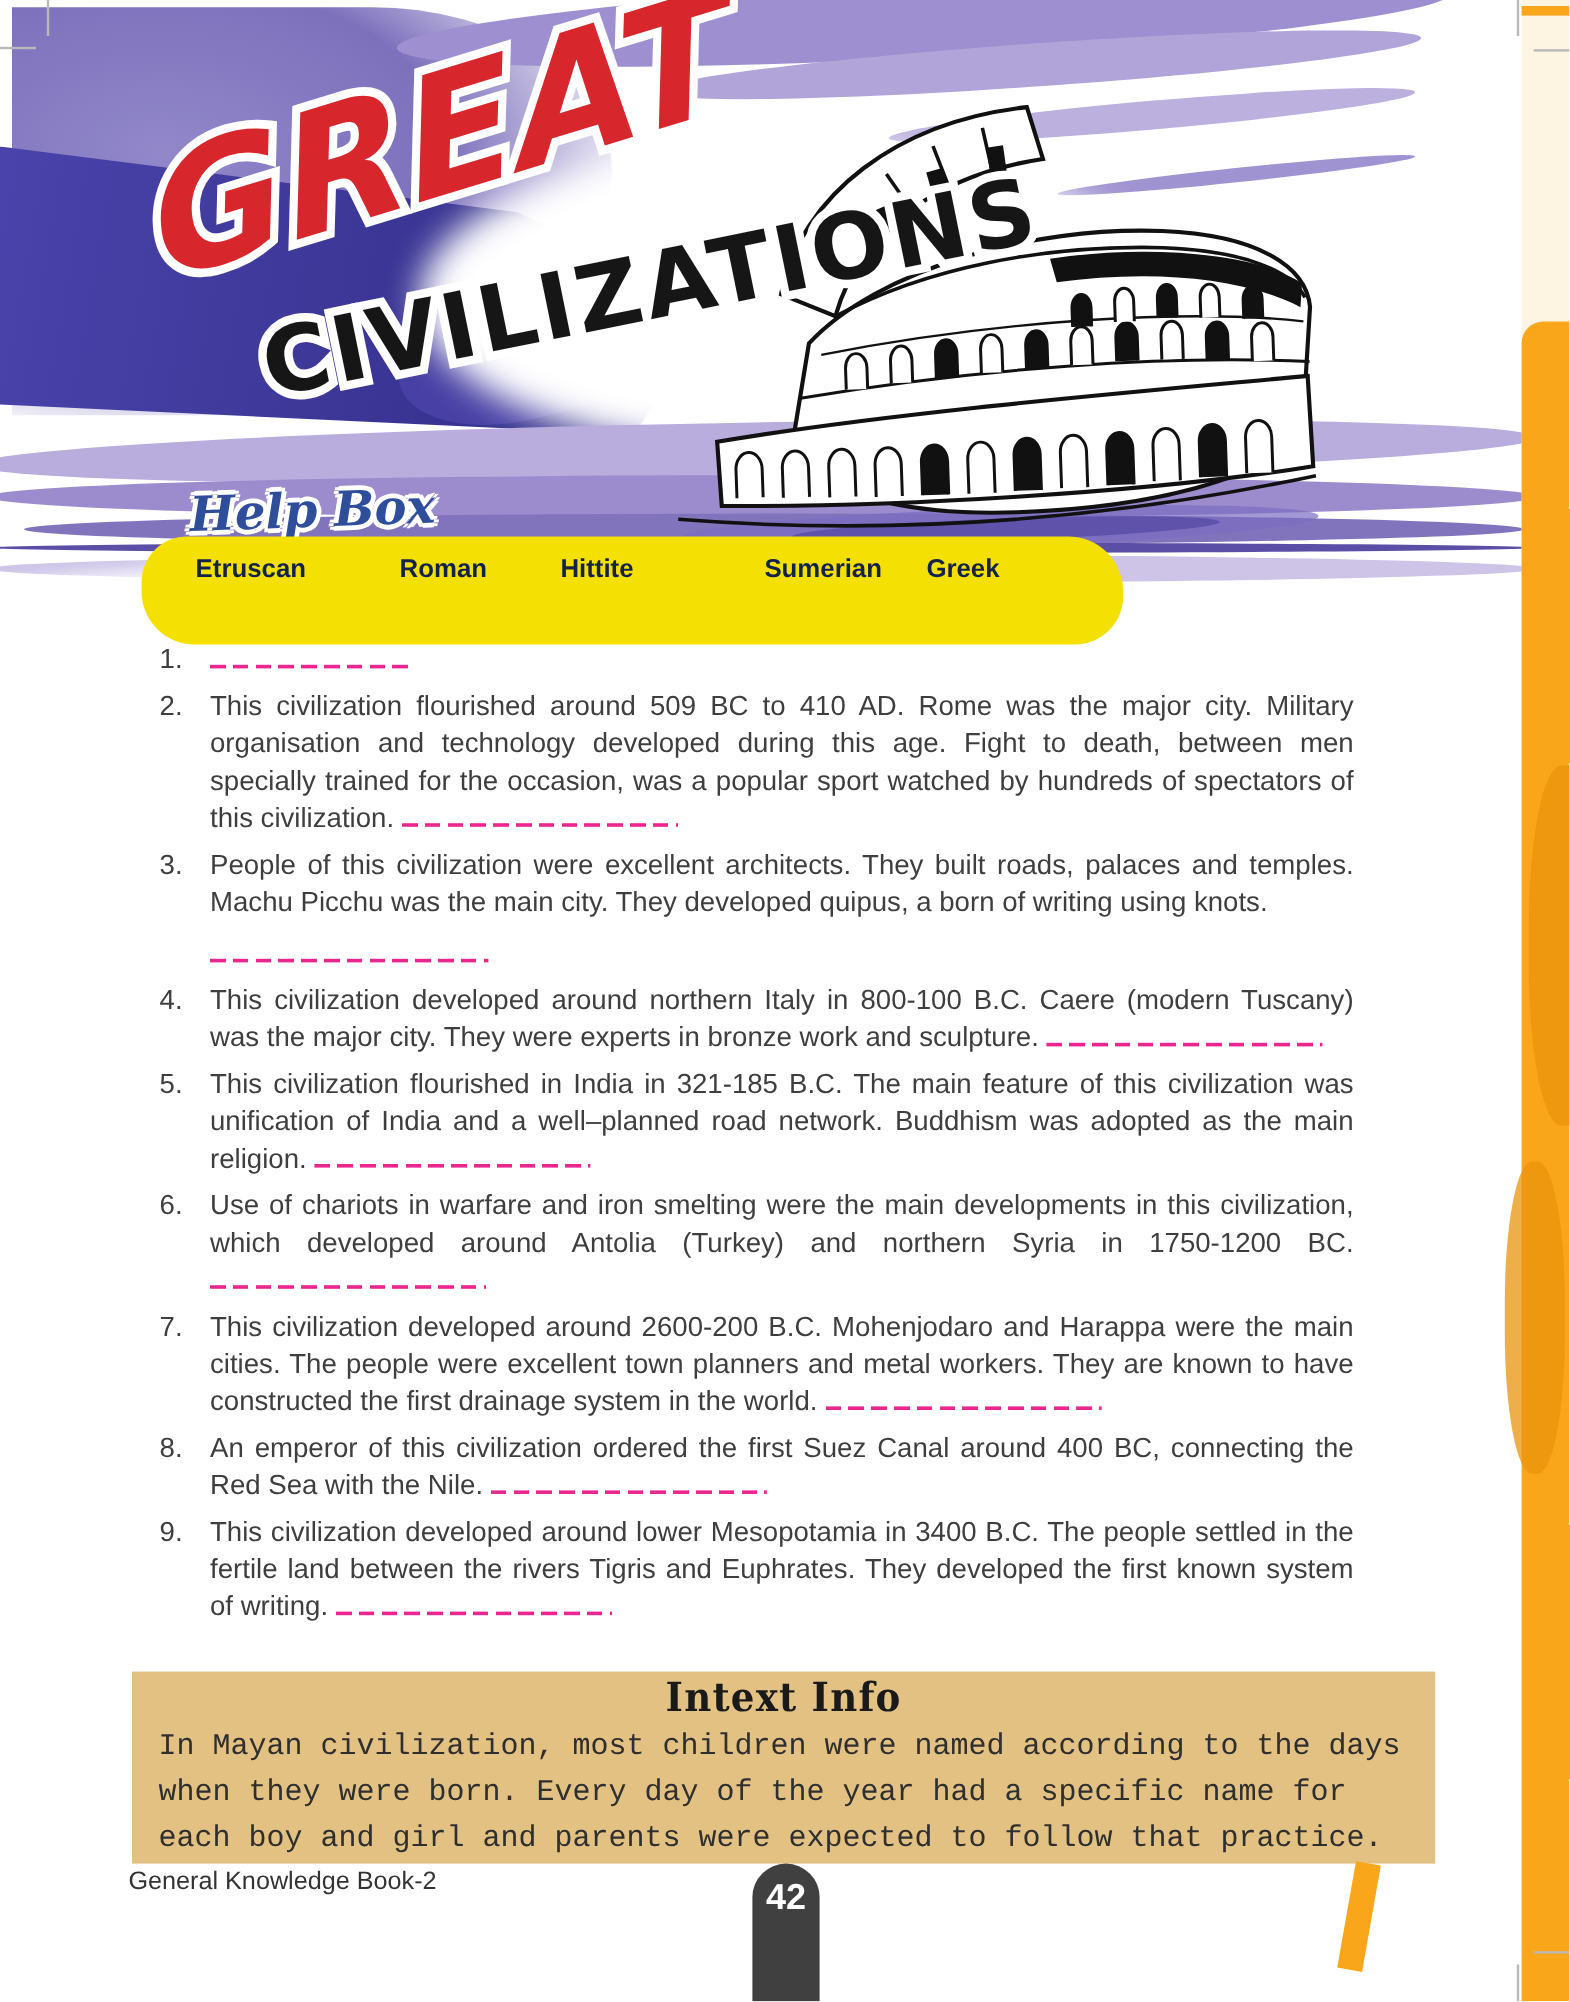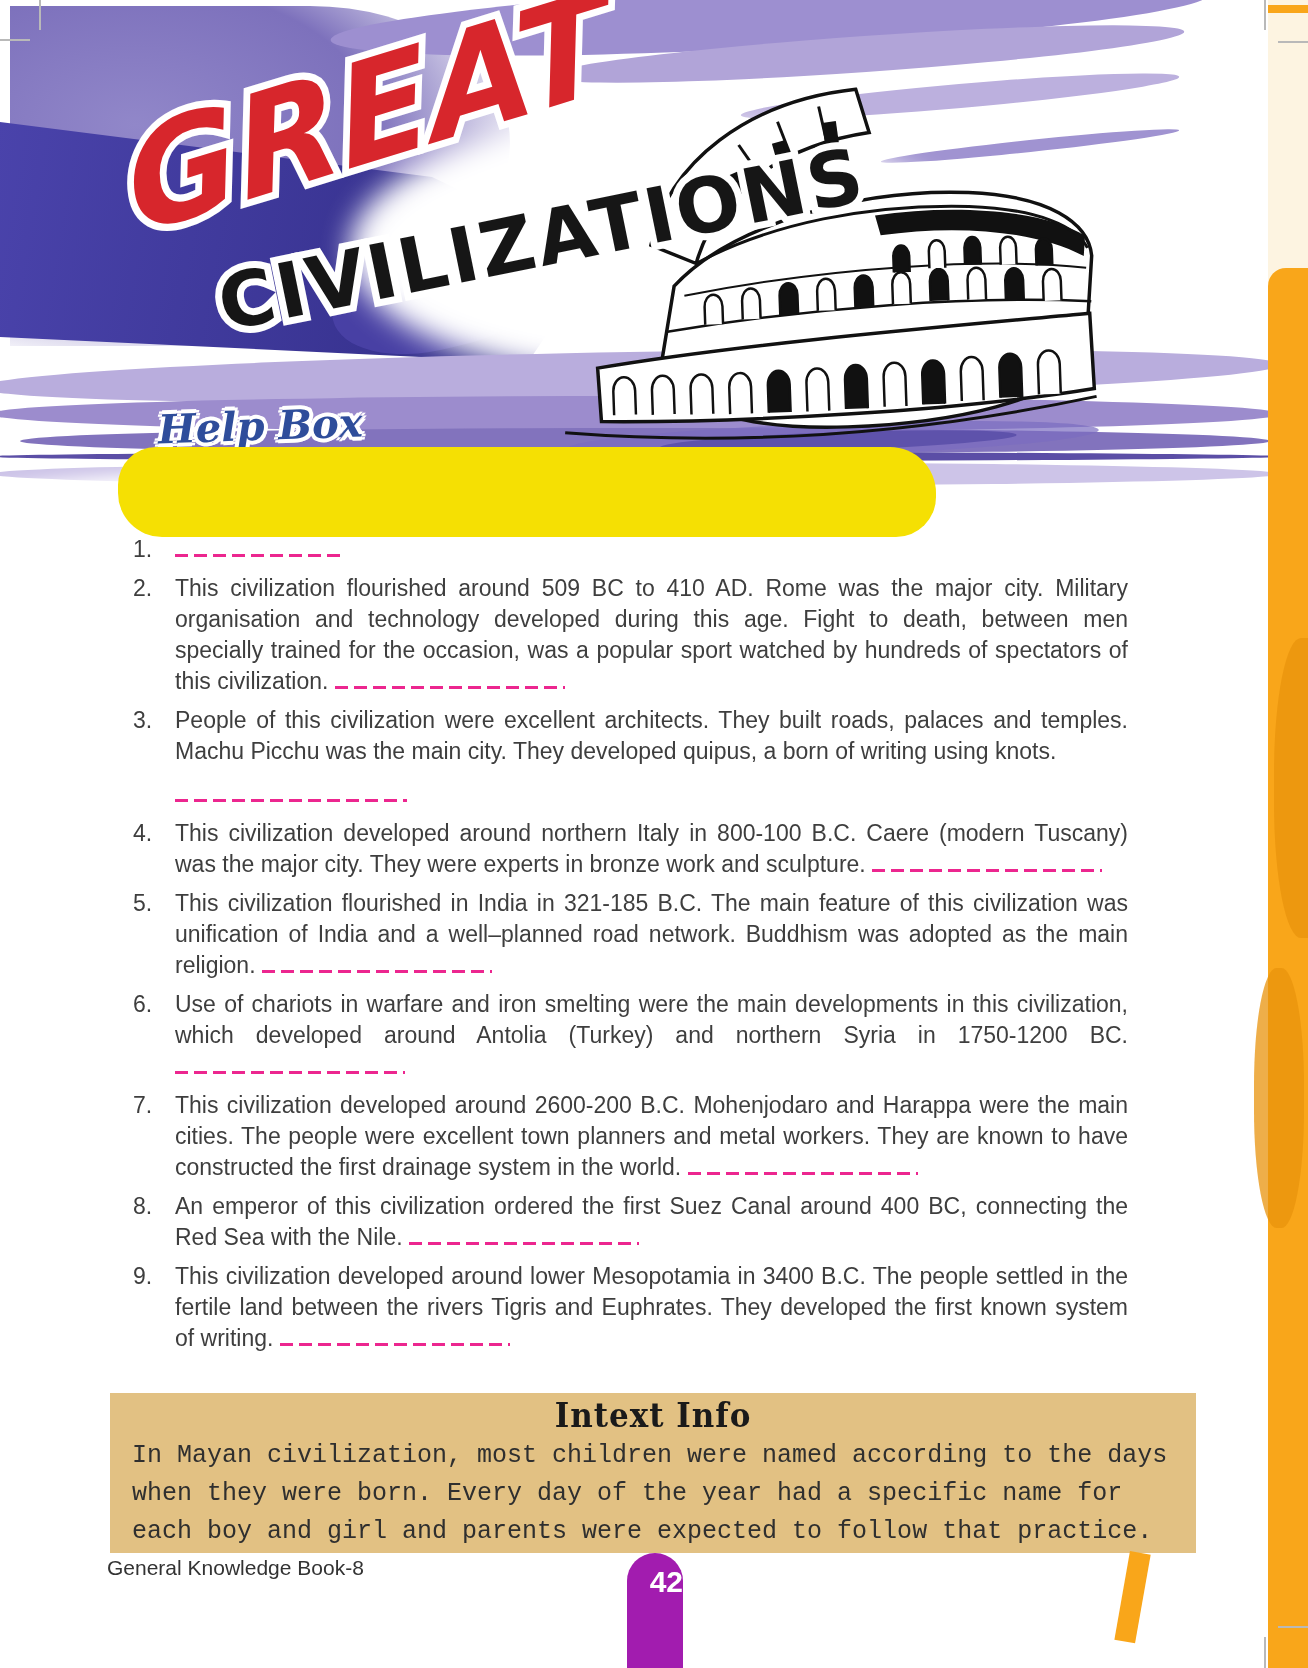--- a/index.html
+++ b/index.html
@@ -74,22 +74,22 @@
   .blank-line{margin-top:12px;}
 
   
   .intext{position:absolute;left:110px;top:1393px;width:1086px;height:160px;background:#e2c183;}
   .intext-title{text-align:center;font-family:"DejaVu Serif",serif;font-weight:bold;font-size:31px;
     color:#1a1a1a;margin-top:4px;letter-spacing:1px;transform:scaleY(1.08);}
   .intext-body{margin:4px 28px 0 22px;font-size:25px;line-height:38px;color:#2f2f2f;font-family:Liberation Mono, monospace;}
 
   
   .book-title{position:absolute;left:107px;top:1556px;font-size:21px;color:#333333;}
-  .page-tab{position:absolute;left:627px;top:1553px;width:56px;height:115px;background:#a21caf;
-    border-radius:28px 28px 0 0;text-align:right;}
+  .page-tab{position:absolute;left:627px;top:1553px;width:56px;height:115px;background:#404040;
+    border-radius:28px 28px 0 0;text-align:center;}
   .page-num{margin-top:12px;font-size:30px;font-weight:bold;color:#ffffff;}
   .accent-stripe{position:absolute;left:1130px;top:1551px;width:21px;height:90px;background:#f9a61a;
     transform:rotate(10deg);transform-origin:top left;}
 </style>
 </head>
 <body>
 
 <div id="page">
 
   <div class="header-art">
@@ -172,20 +172,27 @@
     </svg>
 
     <div class="title-layer great t-back">GREAT</div>
     <div class="title-layer great t-front-great">GREAT</div>
     <div class="title-layer civ t-back">CIVILIZATIONS</div>
     <div class="title-layer civ t-front-civ">CIVILIZATIONS</div>
   </div>
 
   <div class="helpbox-label">Help Box</div>
   <div class="helpbox">
+    <div class="hb-row">
+        <span>Etruscan</span>
+        <span>Roman</span>
+        <span>Hittite</span>
+        <span>Sumerian</span>
+        <span>Greek</span>
+      </div>
   </div>
 
   <div id="questions-list">
       <div class="q-row">
         <div class="q-num">1.</div>
         <div class="q-text tight"><span class="blank" style="width: 165px;"></span></div>
       </div>
       <div class="q-row">
         <div class="q-num">2.</div>
         <div class="q-text"><span>This civilization flourished around 509 BC to 410 AD. Rome was the major city. Military organisation and technology developed during this age. Fight to death, between men specially trained for the occasion, was a popular sport watched by hundreds of spectators of this civilization. </span><span class="blank" style="width: 230px;"></span></div>
@@ -218,21 +225,21 @@
         <div class="q-num">9.</div>
         <div class="q-text"><span>This civilization developed around lower Mesopotamia in 3400 B.C. The people settled in the fertile land between the rivers Tigris and Euphrates. They developed the first known system of writing. </span><span class="blank" style="width: 230px;"></span></div>
       </div>
     </div>
 
   <div class="intext">
     <div class="intext-title">Intext Info</div>
     <div class="intext-body">In Mayan civilization, most children were named according to the days when they were born. Every day of the year had a specific name for each boy and girl and parents were expected to follow that practice.</div>
   </div>
 
-  <div class="book-title">General Knowledge Book-8</div>
+  <div class="book-title">General Knowledge Book-2</div>
   <div class="page-tab">
     <div class="page-num">42</div>
   </div>
   <div class="accent-stripe"></div>
 
   <div class="side-strip">
     <div class="strip-top-sliver"></div>
     <div class="strip-orange">
       <div class="strip-blob" style="left:6px;top:370px;width:60px;height:300px;"></div>
       <div class="strip-blob" style="left:-14px;top:700px;width:50px;height:260px;"></div>

